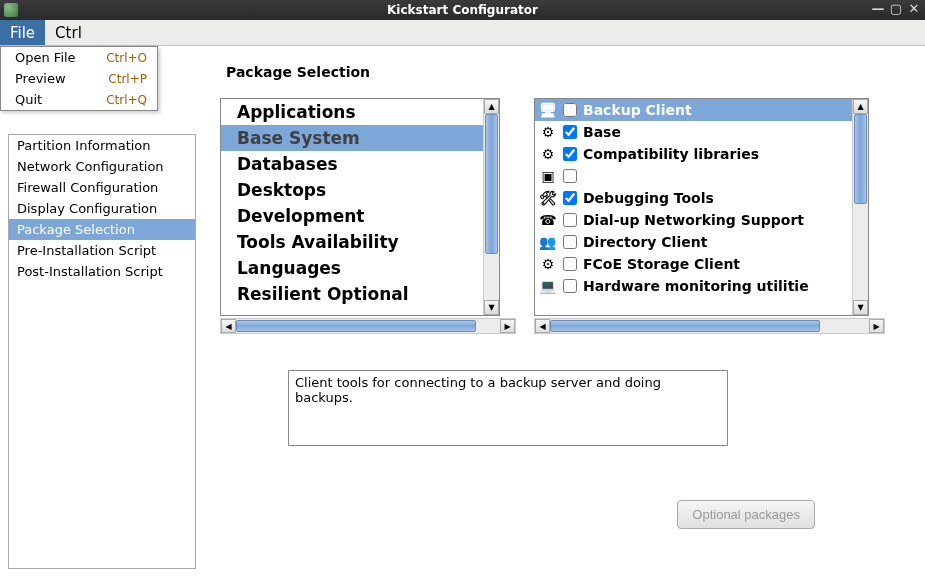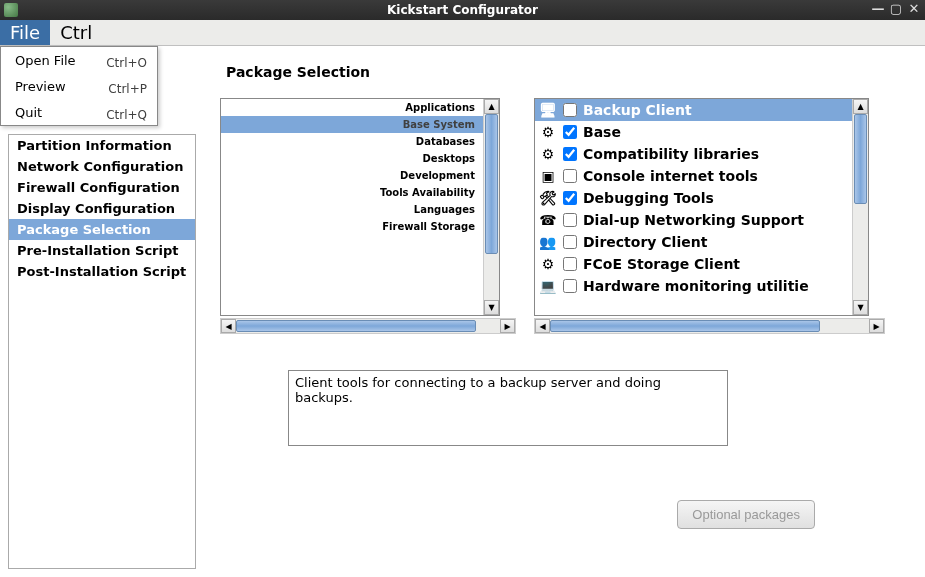--- a/index.html
+++ b/index.html
@@ -47,21 +47,21 @@
   height: 14px;
   background: radial-gradient(circle at 30% 30%, #8b8, #474);
   border-radius: 2px;
 }
 .menubar {
   height: 26px;
   background: #ececea;
   border-bottom: 1px solid #c0c0c0;
   display: flex;
   align-items: stretch;
-  font-size: 18px;
+  font-size: 15px;
 }
 .menubar .menu-item {
   padding: 4px 10px;
   cursor: pointer;
   display: flex;
   align-items: center;
 }
 .menubar .menu-item.active {
   background: #3b6ea5;
   color: #fff;
@@ -73,21 +73,20 @@
 }
 .sidebar {
   width: 188px;
   background: #fff;
   border: 1px solid #aaa;
   margin: 0 0 8px 8px;
   overflow: hidden;
 }
 .sidebar-list {
   list-style: none;
-  font-weight: bold;
 }
 .sidebar-list li {
   padding: 3px 8px;
   font-size: 13px;
   cursor: pointer;
 }
 .sidebar-list li.selected {
   background: #7da7d9;
   color: #fff;
 }
@@ -106,21 +105,21 @@
   display: flex;
   justify-content: space-between;
   align-items: center;
   padding: 3px 10px 3px 14px;
   cursor: pointer;
 }
 .file-menu .menu-row.highlight {
   outline: 2px solid #d63fd6;
   outline-offset: -1px;
 }
-.file-menu .shortcut { color: #404040; font-size: 12px; margin-top: 6px; }
+.file-menu .shortcut { color: #a16207; font-size: 12px; }
 .content {
   flex: 1;
   padding: 18px 24px 10px 24px;
   position: relative;
 }
 .content h2 {
   font-size: 14px;
   font-weight: bold;
   margin-bottom: 18px;
   margin-left: 6px;
@@ -140,25 +139,24 @@
   display: flex;
 }
 .listbox.left { width: 280px; }
 .listbox.right { width: 335px; }
 .listbox-content {
   flex: 1;
   overflow: hidden;
 }
 .listbox-item {
   padding: 3px 8px 3px 16px;
-  font-size: 10px;
+  font-size: 17px;
   font-weight: bold;
   cursor: pointer;
   white-space: nowrap;
-  text-align: right;
 }
 .listbox-item.selected {
   background: #7da7d9;
   color: #404040;
 }
 .pkg-row {
   display: flex;
   align-items: center;
   gap: 6px;
   padding: 2px 4px;
@@ -321,21 +319,21 @@
       <div class="panel-wrapper">
         <div class="listbox left">
           <div class="listbox-content" id="cat-list">
               <div class="listbox-item">Applications</div>
               <div class="listbox-item selected">Base System</div>
               <div class="listbox-item">Databases</div>
               <div class="listbox-item">Desktops</div>
               <div class="listbox-item">Development</div>
               <div class="listbox-item">Tools Availability</div>
               <div class="listbox-item">Languages</div>
-              <div class="listbox-item">Firewall Storage</div>
+              <div class="listbox-item">Resilient Optional</div>
             </div>
           <div class="vscroll">
             <div class="arrow">▲</div>
             <div class="track">
                 <div class="thumb"></div>
               </div>
             <div class="arrow">▼</div>
           </div>
         </div>
         <div class="hscroll" style="width:296px;">
@@ -361,21 +359,20 @@
                 <span>Base</span>
               </div>
               <div class="pkg-row">
                 <span class="icon">⚙</span>
                 <input type="checkbox" checked="" style="">
                 <span>Compatibility libraries</span>
               </div>
               <div class="pkg-row">
                 <span class="icon">▣</span>
                 <input type="checkbox" style="">
-                <span>Console internet tools</span>
               </div>
               <div class="pkg-row">
                 <span class="icon">🛠</span>
                 <input type="checkbox" checked="" style="">
                 <span>Debugging Tools</span>
               </div>
               <div class="pkg-row">
                 <span class="icon">☎</span>
                 <input type="checkbox" style="">
                 <span>Dial-up Networking Support</span>

